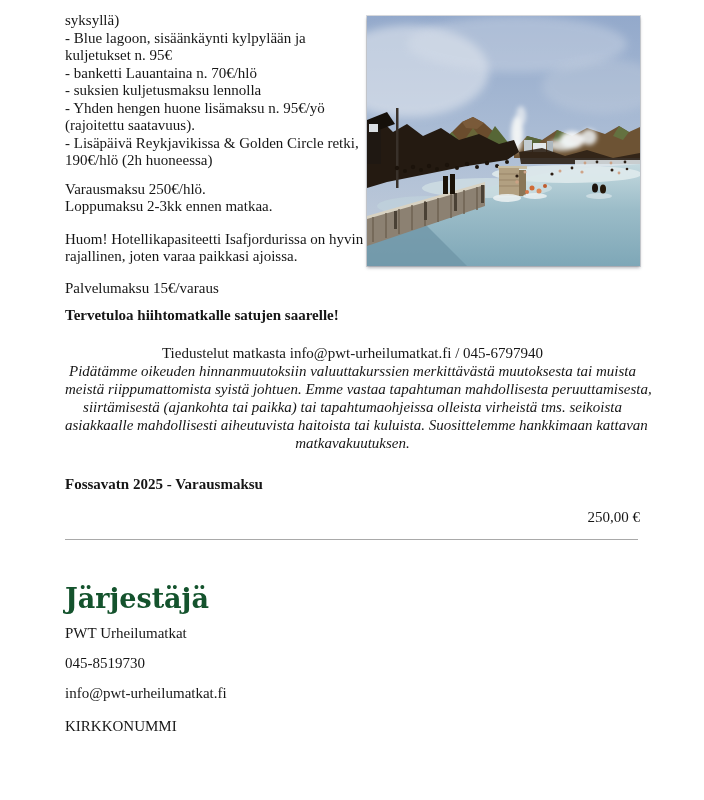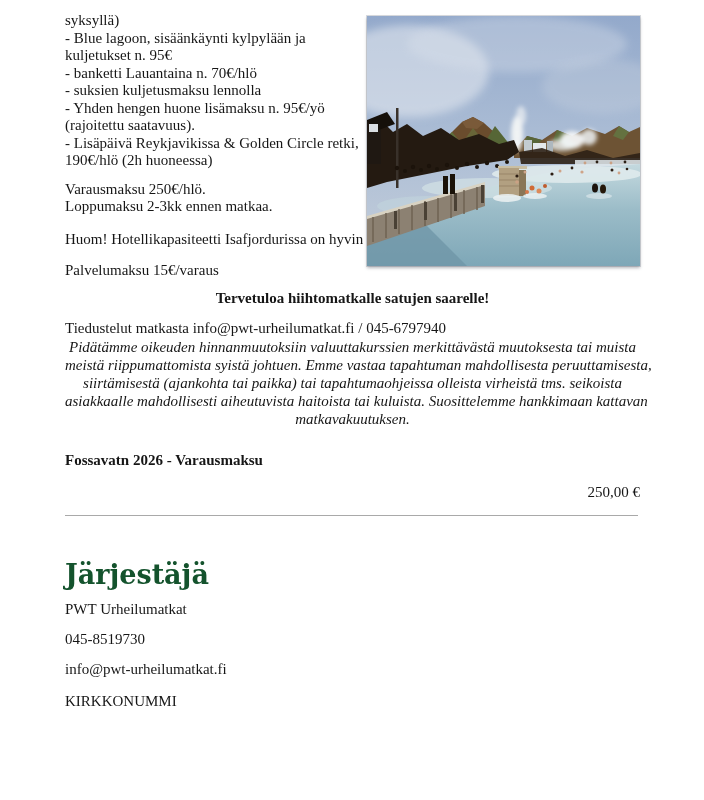--- a/index.html
+++ b/index.html
@@ -15,22 +15,22 @@
   .left-col { width:299px; flex:0 0 299px; }
   .photo-wrap {
     margin-left:auto; margin-top:4px; width:273px; height:250px;
     box-shadow:0 2px 3px rgba(90,95,105,0.45);
     outline:1px solid rgba(100,108,125,0.25);
   }
   .photo-wrap svg { display:block; }
   .para-payment { margin-top:11px; }
   .para-note    { margin-top:15px; }
   .para-service { margin-top:14px; }
-  .welcome { margin-top:10px; font-weight:bold;text-align:center; }
-  .contact { margin-top:13px; }
+  .welcome { margin-top:10px; font-weight:bold; }
+  .contact { margin-top:20px;text-align:center; }
   .disclaimer { font-style:italic;text-align:center; }
   .disclaimer div { line-height:18px; white-space:nowrap; }
   .product-title { margin-top:24px; font-weight:bold; }
   .price { margin-top:15px;text-align:right; }
   .divider { border:none; border-top:1px solid #a9a9a9; margin:13px 0 0 0; width:573px; }
   .organizer-heading {
     margin:43px 0 0 0; font-family:"DejaVu Serif",serif; font-weight:bold;
     font-size:27px; line-height:31px; color:#14532d; white-space:nowrap;
   }
   .org-line { margin-top:12.5px; }
@@ -54,20 +54,21 @@
           <div>(rajoitettu saatavuus).</div>
           <div>- Lisäpäivä Reykjavikissa &amp; Golden Circle retki,</div>
           <div>190€/hlö (2h huoneessa)</div>
         </div>
       <div class="lines para-payment">
           <div>Varausmaksu 250€/hlö.</div>
           <div>Loppumaksu 2-3kk ennen matkaa.</div>
         </div>
       <div class="lines para-note">
           <div>Huom! Hotellikapasiteetti Isafjordurissa on hyvin</div>
+          <div>rajallinen, joten varaa paikkasi ajoissa.</div>
         </div>
       <p class="para-service">Palvelumaksu 15€/varaus</p>
     </div>
 
     <div class="photo-wrap" role="img" aria-label="Blue Lagoon geothermal spa in Iceland: bathers in milky blue water, dark lava rocks, green volcanic hill and rising steam">
       <svg width="273" height="250" viewBox="0 0 273 250" xmlns="http://www.w3.org/2000/svg">
         <defs>
           <linearGradient id="sky" x1="0" y1="0" x2="0" y2="1">
             <stop offset="0" stop-color="#93a9cb"></stop>
             <stop offset="0.55" stop-color="#aebfd6"></stop>
@@ -202,21 +203,21 @@
   <p class="contact">Tiedustelut matkasta info@pwt-urheilumatkat.fi / 045-6797940</p>
 
   <div class="disclaimer lines">
       <div>Pidätämme oikeuden hinnanmuutoksiin valuuttakurssien merkittävästä muutoksesta tai muista</div>
       <div>meistä riippumattomista syistä johtuen. Emme vastaa tapahtuman mahdollisesta peruuttamisesta,</div>
       <div>siirtämisestä (ajankohta tai paikka) tai tapahtumaohjeissa olleista virheistä tms. seikoista</div>
       <div>asiakkaalle mahdollisesti aiheutuvista haitoista tai kuluista. Suosittelemme hankkimaan kattavan</div>
       <div>matkavakuutuksen.</div>
     </div>
 
-  <p class="product-title">Fossavatn 2026 - Varausmaksu</p>
+  <p class="product-title">Fossavatn 2025 - Varausmaksu</p>
   <p class="price">250,00 €</p>
 
   <hr class="divider">
 
   <h1 class="organizer-heading">Järjestäjä</h1>
   <p class="org-line first">PWT Urheilumatkat</p>
   <p class="org-line">045-8519730</p>
   <p class="org-line">info@pwt-urheilumatkat.fi</p>
   <p class="org-line last">KIRKKONUMMI</p>
 

